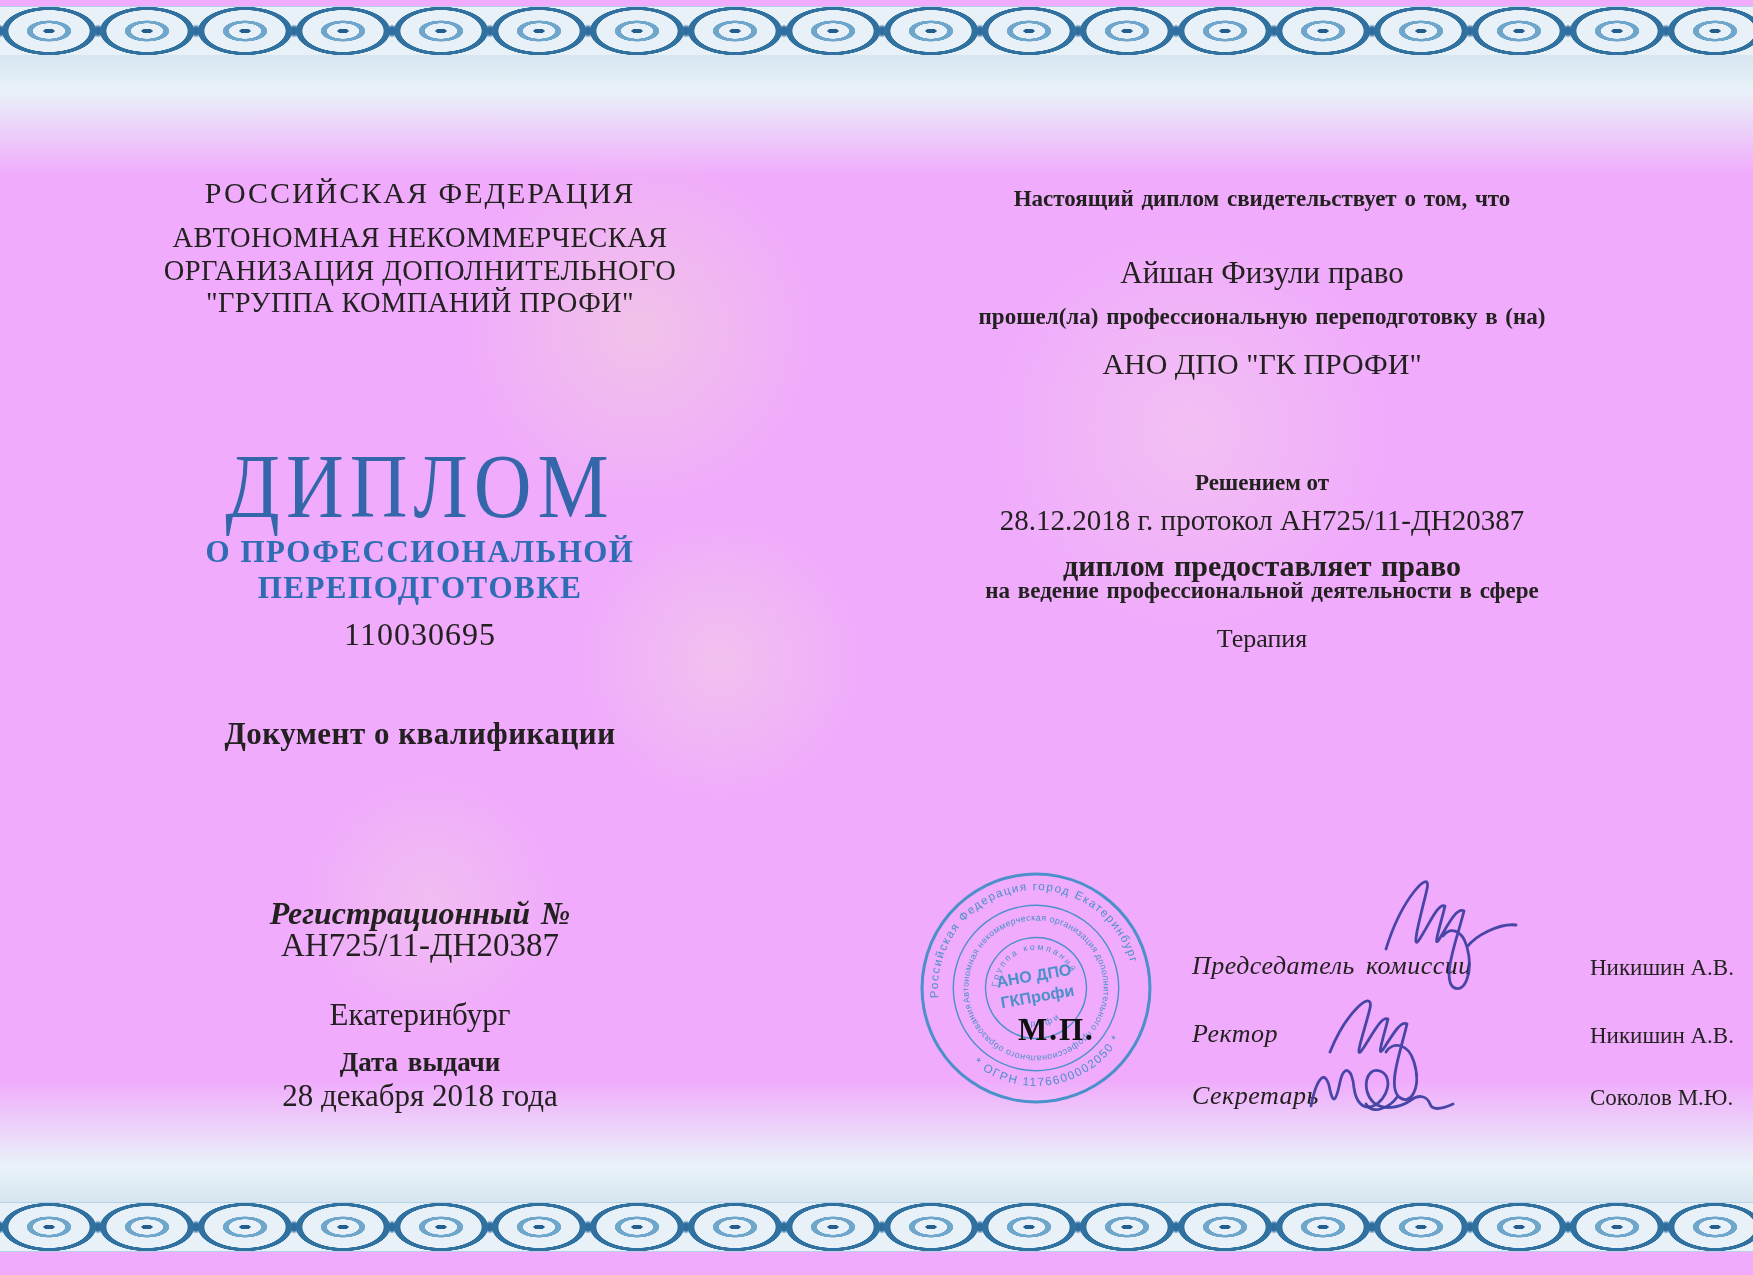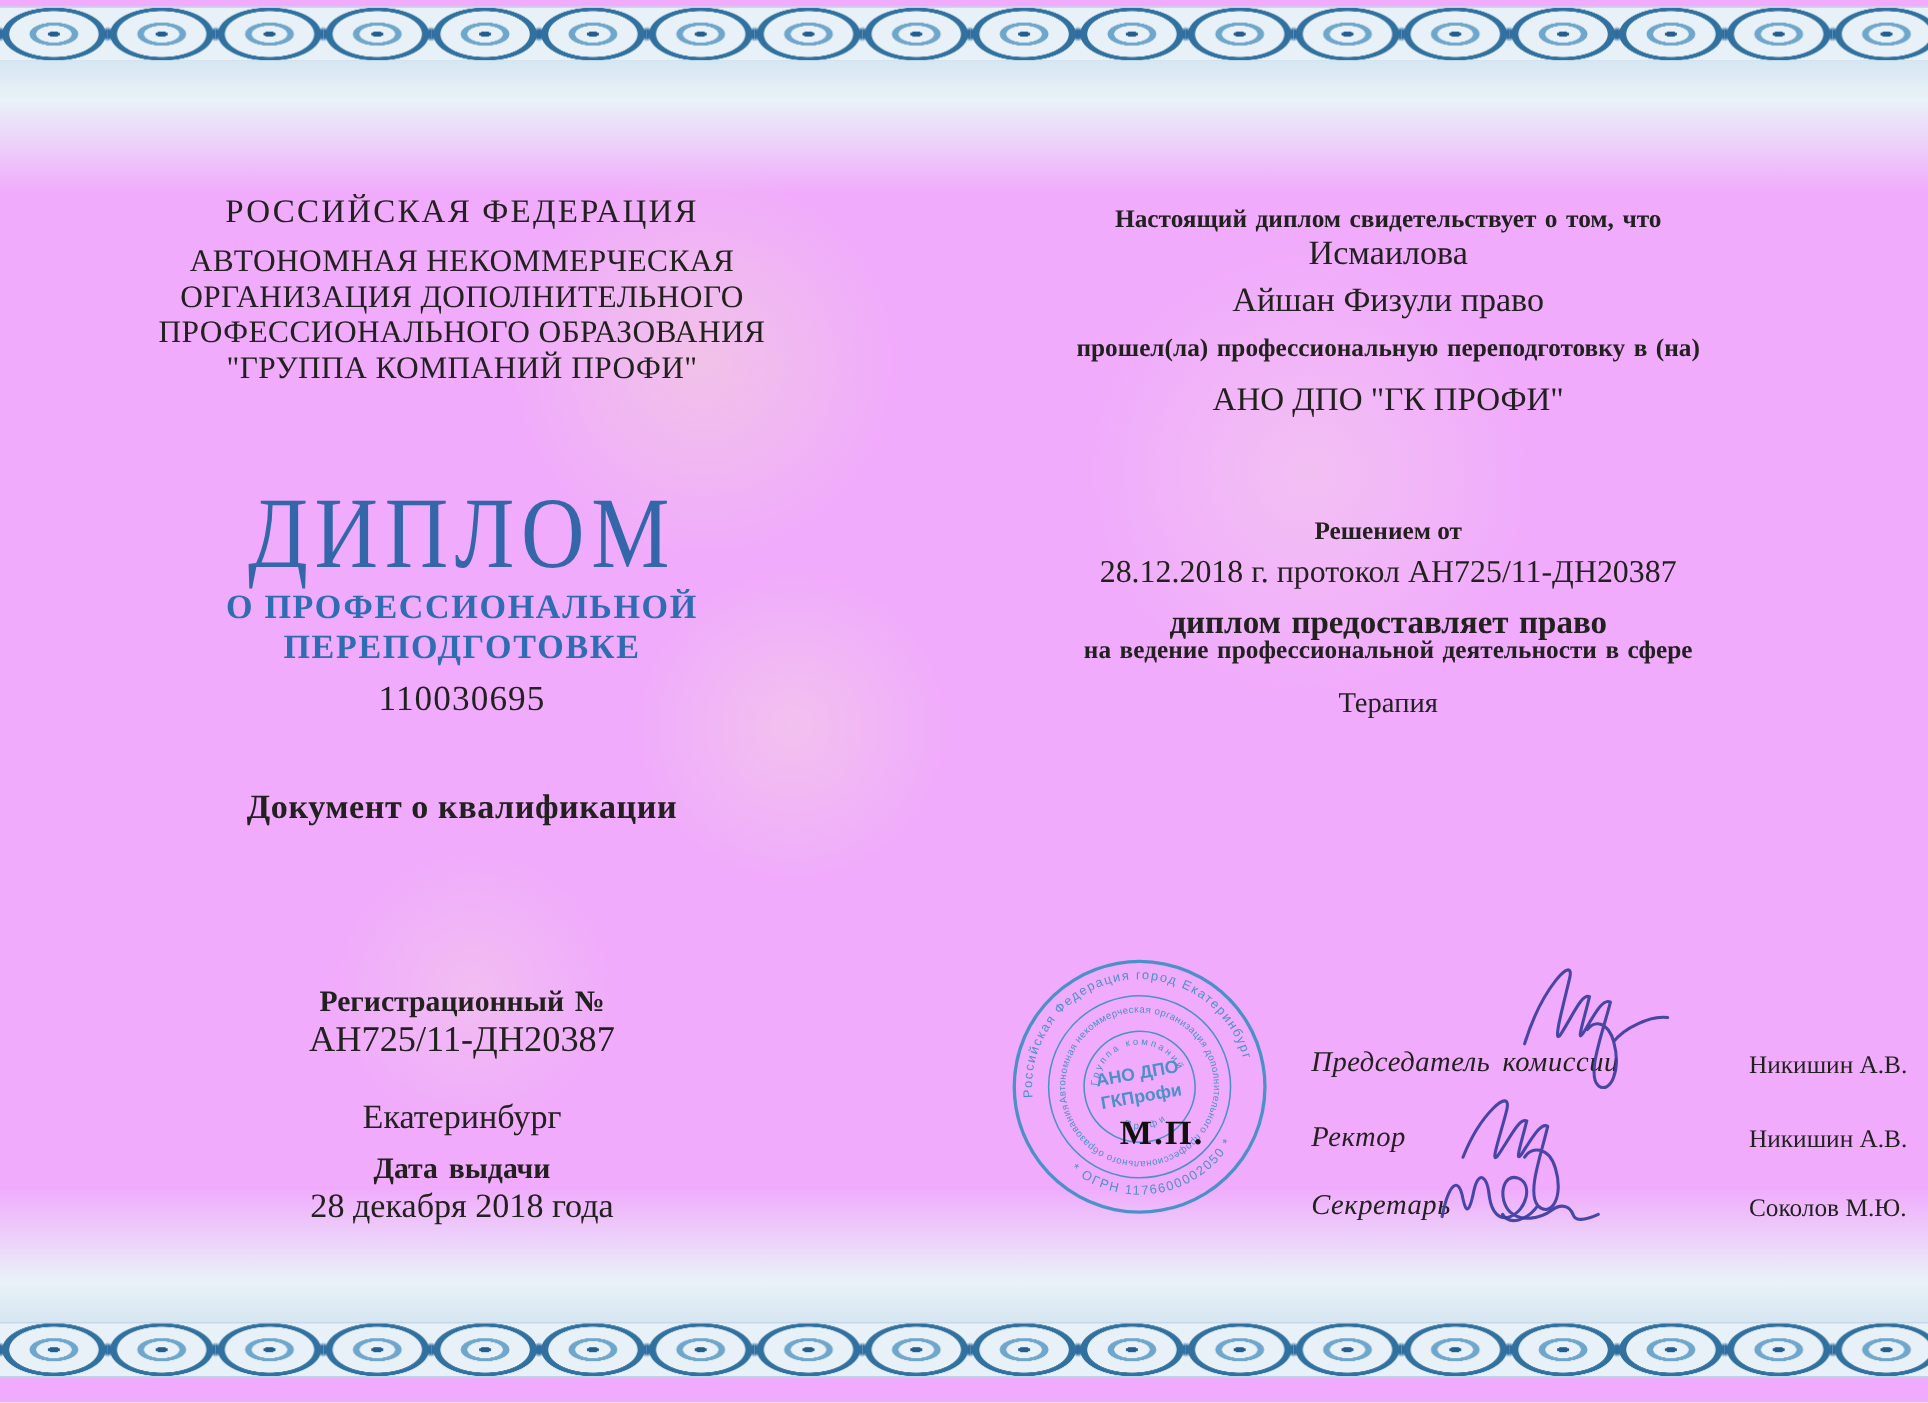--- a/index.html
+++ b/index.html
@@ -42,21 +42,21 @@
   .col-left>div,.col-right>div{position:absolute;left:0;right:0;text-align:center;}
   
   .l-country{top:176px;font-size:30px;letter-spacing:2px;}
   .l-org{top:222px;font-size:28.5px;line-height:32.5px;letter-spacing:0.4px;}
   .l-title{top:434px;font-size:80px;letter-spacing:6px;color:#3467aa;
     transform:scaleY(1.15);transform-origin:50% 0;font-weight:normal;}
   .l-sub1{top:534px;font-size:31px;font-weight:bold;color:#2e6cb3;letter-spacing:1.5px;}
   .l-sub2{top:570px;font-size:31px;font-weight:bold;color:#2e6cb3;letter-spacing:1.5px;}
   .l-number{top:616px;font-size:32px;letter-spacing:1px;}
   .l-doctype{top:716px;font-size:31px;font-weight:bold;letter-spacing:0.5px;}
-  .l-reg-label{top:895px;font-size:27px;font-weight:bold;word-spacing:3px;}
+  .l-reg-label{top:895px;font-size:32px;font-weight:bold;word-spacing:3px;font-style:italic;}
   .l-reg-value{top:927px;font-size:33px;}
   .l-city-label{top:971px;font-size:27px;font-weight:bold;}
   .l-city-value{top:997px;font-size:31px;}
   .l-date-label{top:1047px;font-size:27px;font-weight:bold;word-spacing:3px;}
   .l-date-value{top:1078px;font-size:31px;}
   
   .r-intro{top:186px;font-size:23px;font-weight:bold;word-spacing:2px;}
   .r-surname{top:212px;font-size:31px;}
   .r-names{top:255px;font-size:31px;}
   .r-completed{top:304px;font-size:23px;font-weight:bold;word-spacing:2px;}
@@ -94,38 +94,36 @@
   <div class="band band-bottom abs"></div>
   <div class="fade-top abs"></div>
   <div class="fade-bottom abs"></div>
   <div class="stains abs"></div>
 
   <div class="col-left">
     <div class="l-country">РОССИЙСКАЯ ФЕДЕРАЦИЯ</div>
     <div class="l-org">
       <div>АВТОНОМНАЯ НЕКОММЕРЧЕСКАЯ</div>
       <div>ОРГАНИЗАЦИЯ ДОПОЛНИТЕЛЬНОГО</div>
-      <div>ПРОФЕССИОНАЛЬНОГО ОБРАЗОВАНИЯ</div>
       <div>"ГРУППА КОМПАНИЙ ПРОФИ"</div>
     </div>
     <div class="l-title">ДИПЛОМ</div>
     <div class="l-sub1">О ПРОФЕССИОНАЛЬНОЙ</div>
     <div class="l-sub2">ПЕРЕПОДГОТОВКЕ</div>
     <div class="l-number">110030695</div>
     <div class="l-doctype">Документ о квалификации</div>
     <div class="l-reg-label">Регистрационный №</div>
     <div class="l-reg-value">АН725/11-ДН20387</div>
     <div class="l-city-value">Екатеринбург</div>
     <div class="l-date-label">Дата выдачи</div>
     <div class="l-date-value">28 декабря 2018 года</div>
   </div>
 
   <div class="col-right">
     <div class="r-intro">Настоящий диплом свидетельствует о том, что</div>
-    <div class="r-surname">Исмаилова</div>
     <div class="r-names">Айшан Физули право</div>
     <div class="r-completed">прошел(ла) профессиональную переподготовку в (на)</div>
     <div class="r-institution">АНО ДПО "ГК ПРОФИ"</div>
     <div class="r-decision-label">Решением от</div>
     <div class="r-decision-value">28.12.2018 г. протокол АН725/11-ДН20387</div>
     <div class="r-grants1">диплом предоставляет право</div>
     <div class="r-grants2">на ведение профессиональной деятельности в сфере</div>
     <div class="r-field">Терапия</div>
   </div>
 

